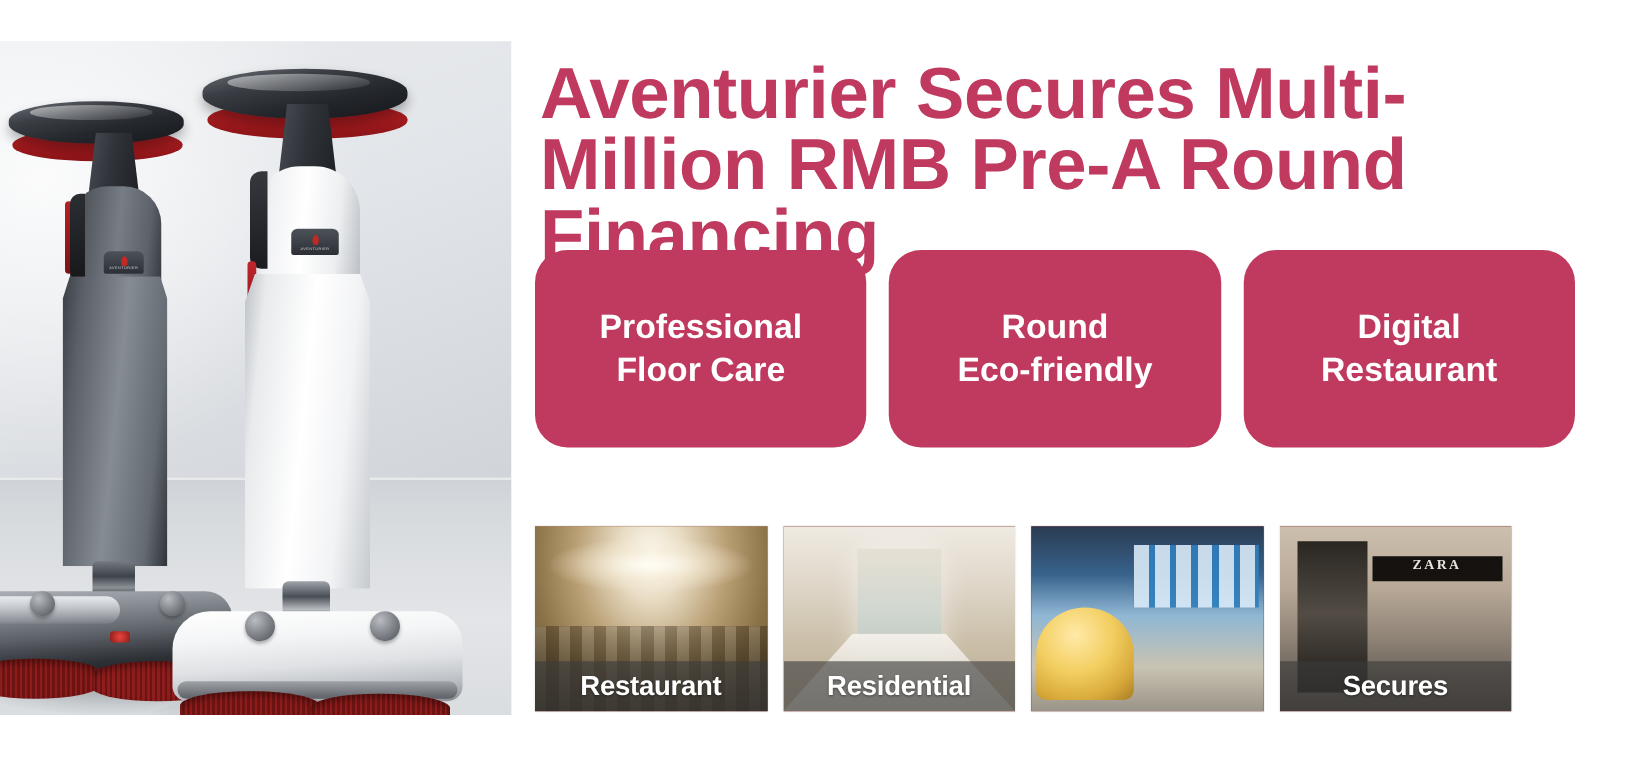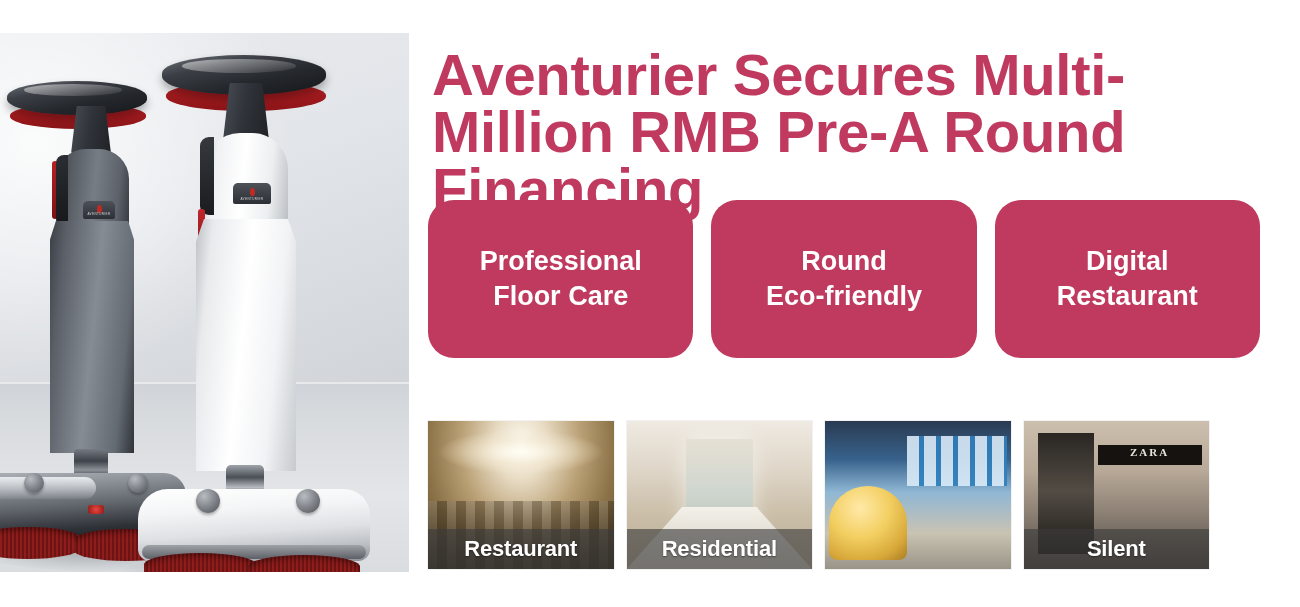--- a/index.html
+++ b/index.html
@@ -392,18 +392,18 @@
       </div>
 
 
       <div class="thumb">
         <div class="thumb-art sc-market"></div>
       </div>
 
       <div class="thumb">
         <div class="thumb-art sc-retail"></div>
         <div class="zara-sign">ZARA</div>
-        <div class="thumb-label">Silent</div>
+        <div class="thumb-label">Secures</div>
       </div>
 
     </div>
   </div>
 </div>
 
 </body></html>

